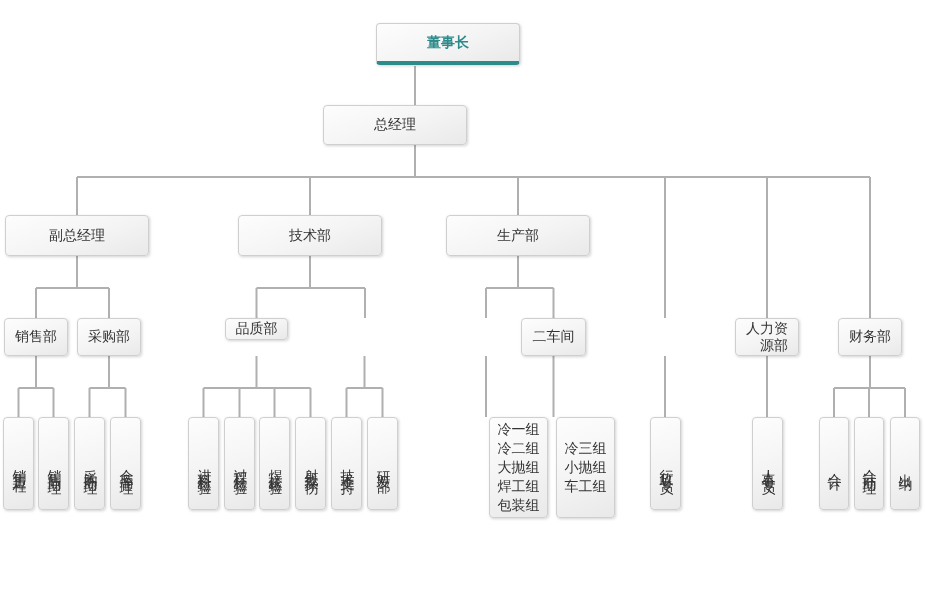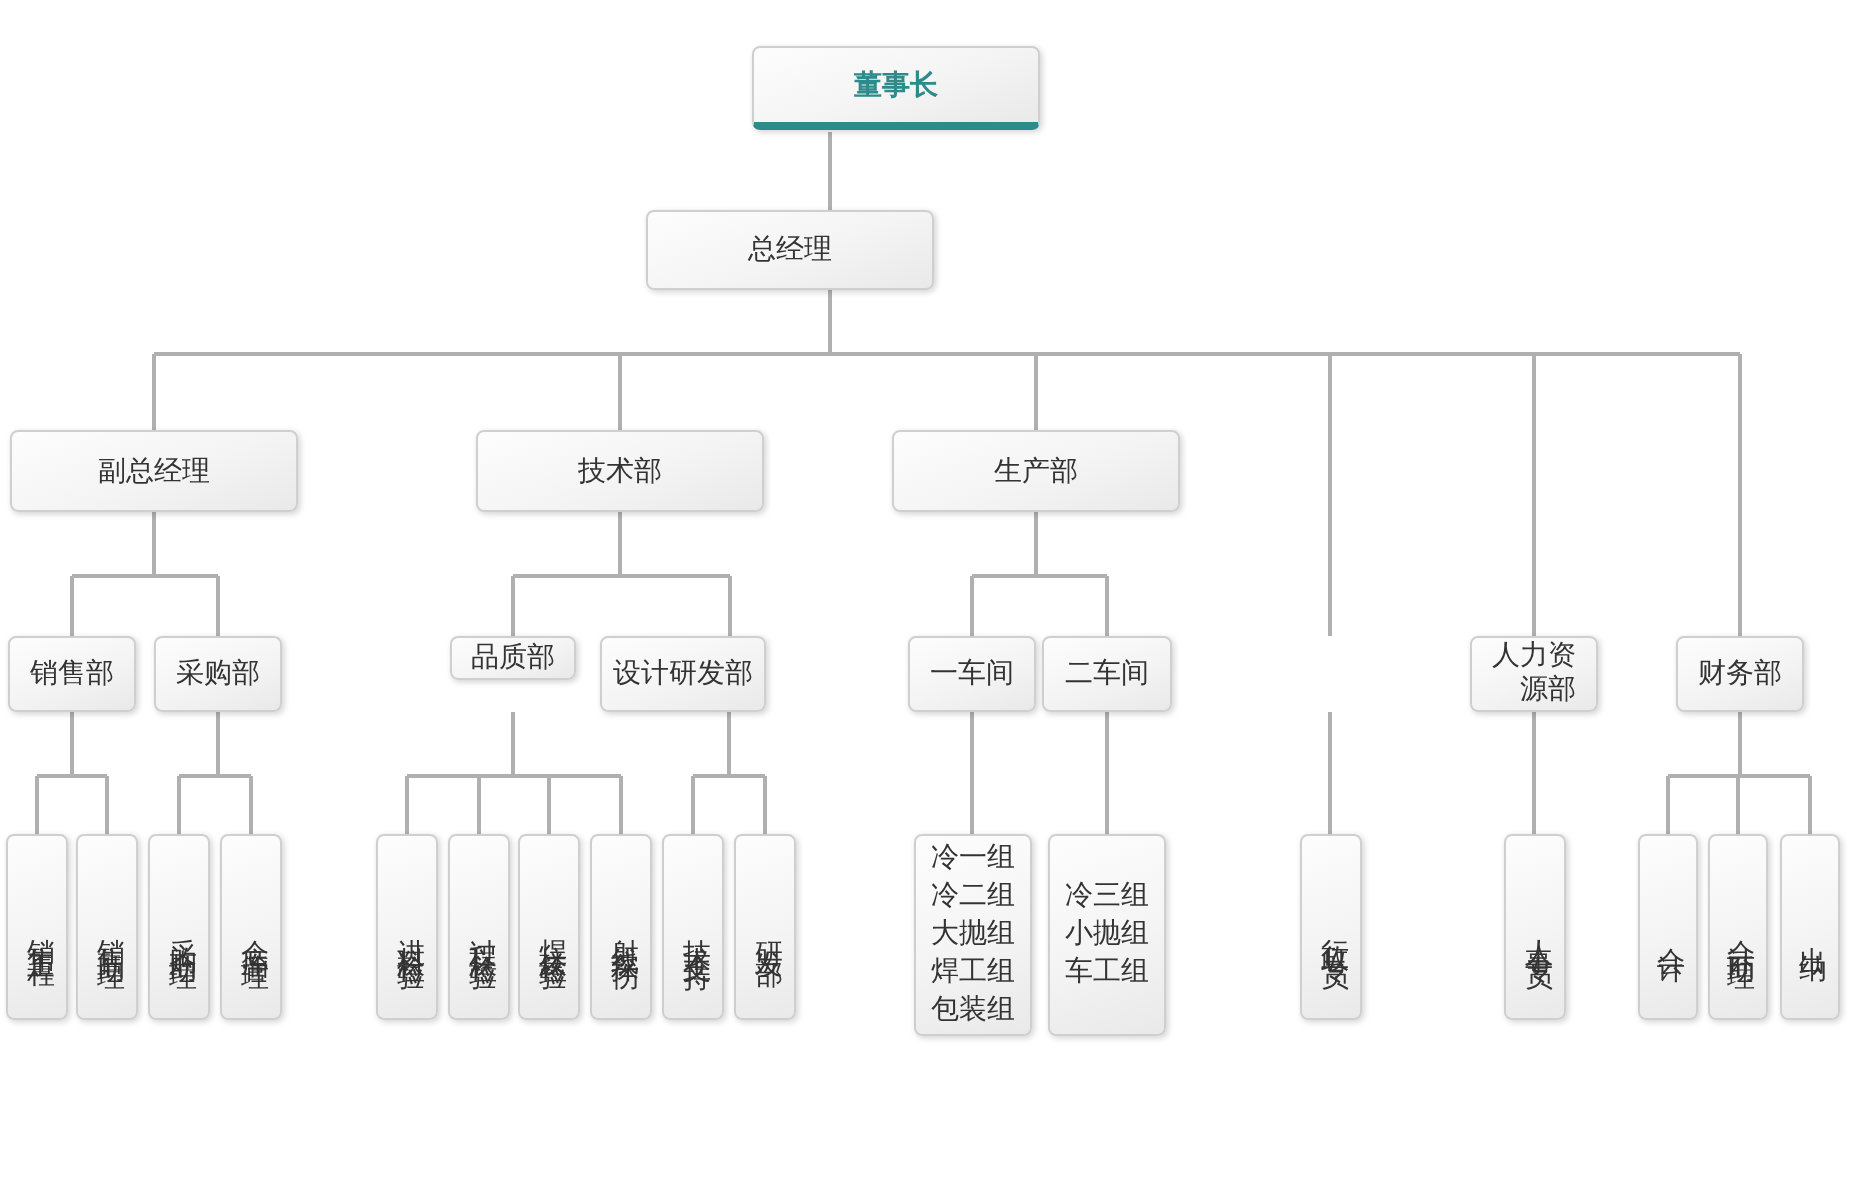--- a/index.html
+++ b/index.html
@@ -46,20 +46,21 @@
 
   .node.wrap2 {
     white-space: pre-line;
     line-height: 17px;
     text-align: right;
   }
 
   .node.group {
     white-space: pre-line;
     line-height: 19px;
+    margin-left: 32px;
   }
 
   .node.vtext {
     writing-mode: vertical-rl;
     text-orientation: upright;
     letter-spacing: 4px;
     line-height: 27px;
     display: block;
     text-align: center;
     padding-top: 4px;
@@ -100,22 +101,20 @@
 
   <div class="node" style="left:323px;top:105px;width:144px;height:40px">总经理</div>
 
   <div class="node" style="left:5px;top:215px;width:144px;height:41px">副总经理</div>
   <div class="node" style="left:238px;top:215px;width:144px;height:41px">技术部</div>
   <div class="node" style="left:446px;top:215px;width:144px;height:41px">生产部</div>
 
   <div class="node" style="left:4px;top:318px;width:64px;height:38px">销售部</div>
   <div class="node" style="left:77px;top:318px;width:64px;height:38px">采购部</div>
   <div class="node" style="left:225px;top:318px;width:63px;height:22px">品质部</div>
-  <div class="node" style="left:300px;top:318px;width:83px;height:38px">设计研发部</div>
-  <div class="node" style="left:454px;top:318px;width:64px;height:38px">一车间</div>
   <div class="node" style="left:521px;top:318px;width:65px;height:38px">二车间</div>
   <div class="node wrap2" style="left:735px;top:318px;width:64px;height:38px">人力资
 源部</div>
   <div class="node" style="left:838px;top:318px;width:64px;height:38px">财务部</div>
 
   <div class="node vtext" style="left:3px;top:417px;width:31px;height:93px">销售工程</div>
   <div class="node vtext" style="left:38px;top:417px;width:31px;height:93px">销售助理</div>
   <div class="node vtext" style="left:74px;top:417px;width:31px;height:93px">采购助理</div>
   <div class="node vtext" style="left:110px;top:417px;width:31px;height:93px">仓库管理</div>
 

